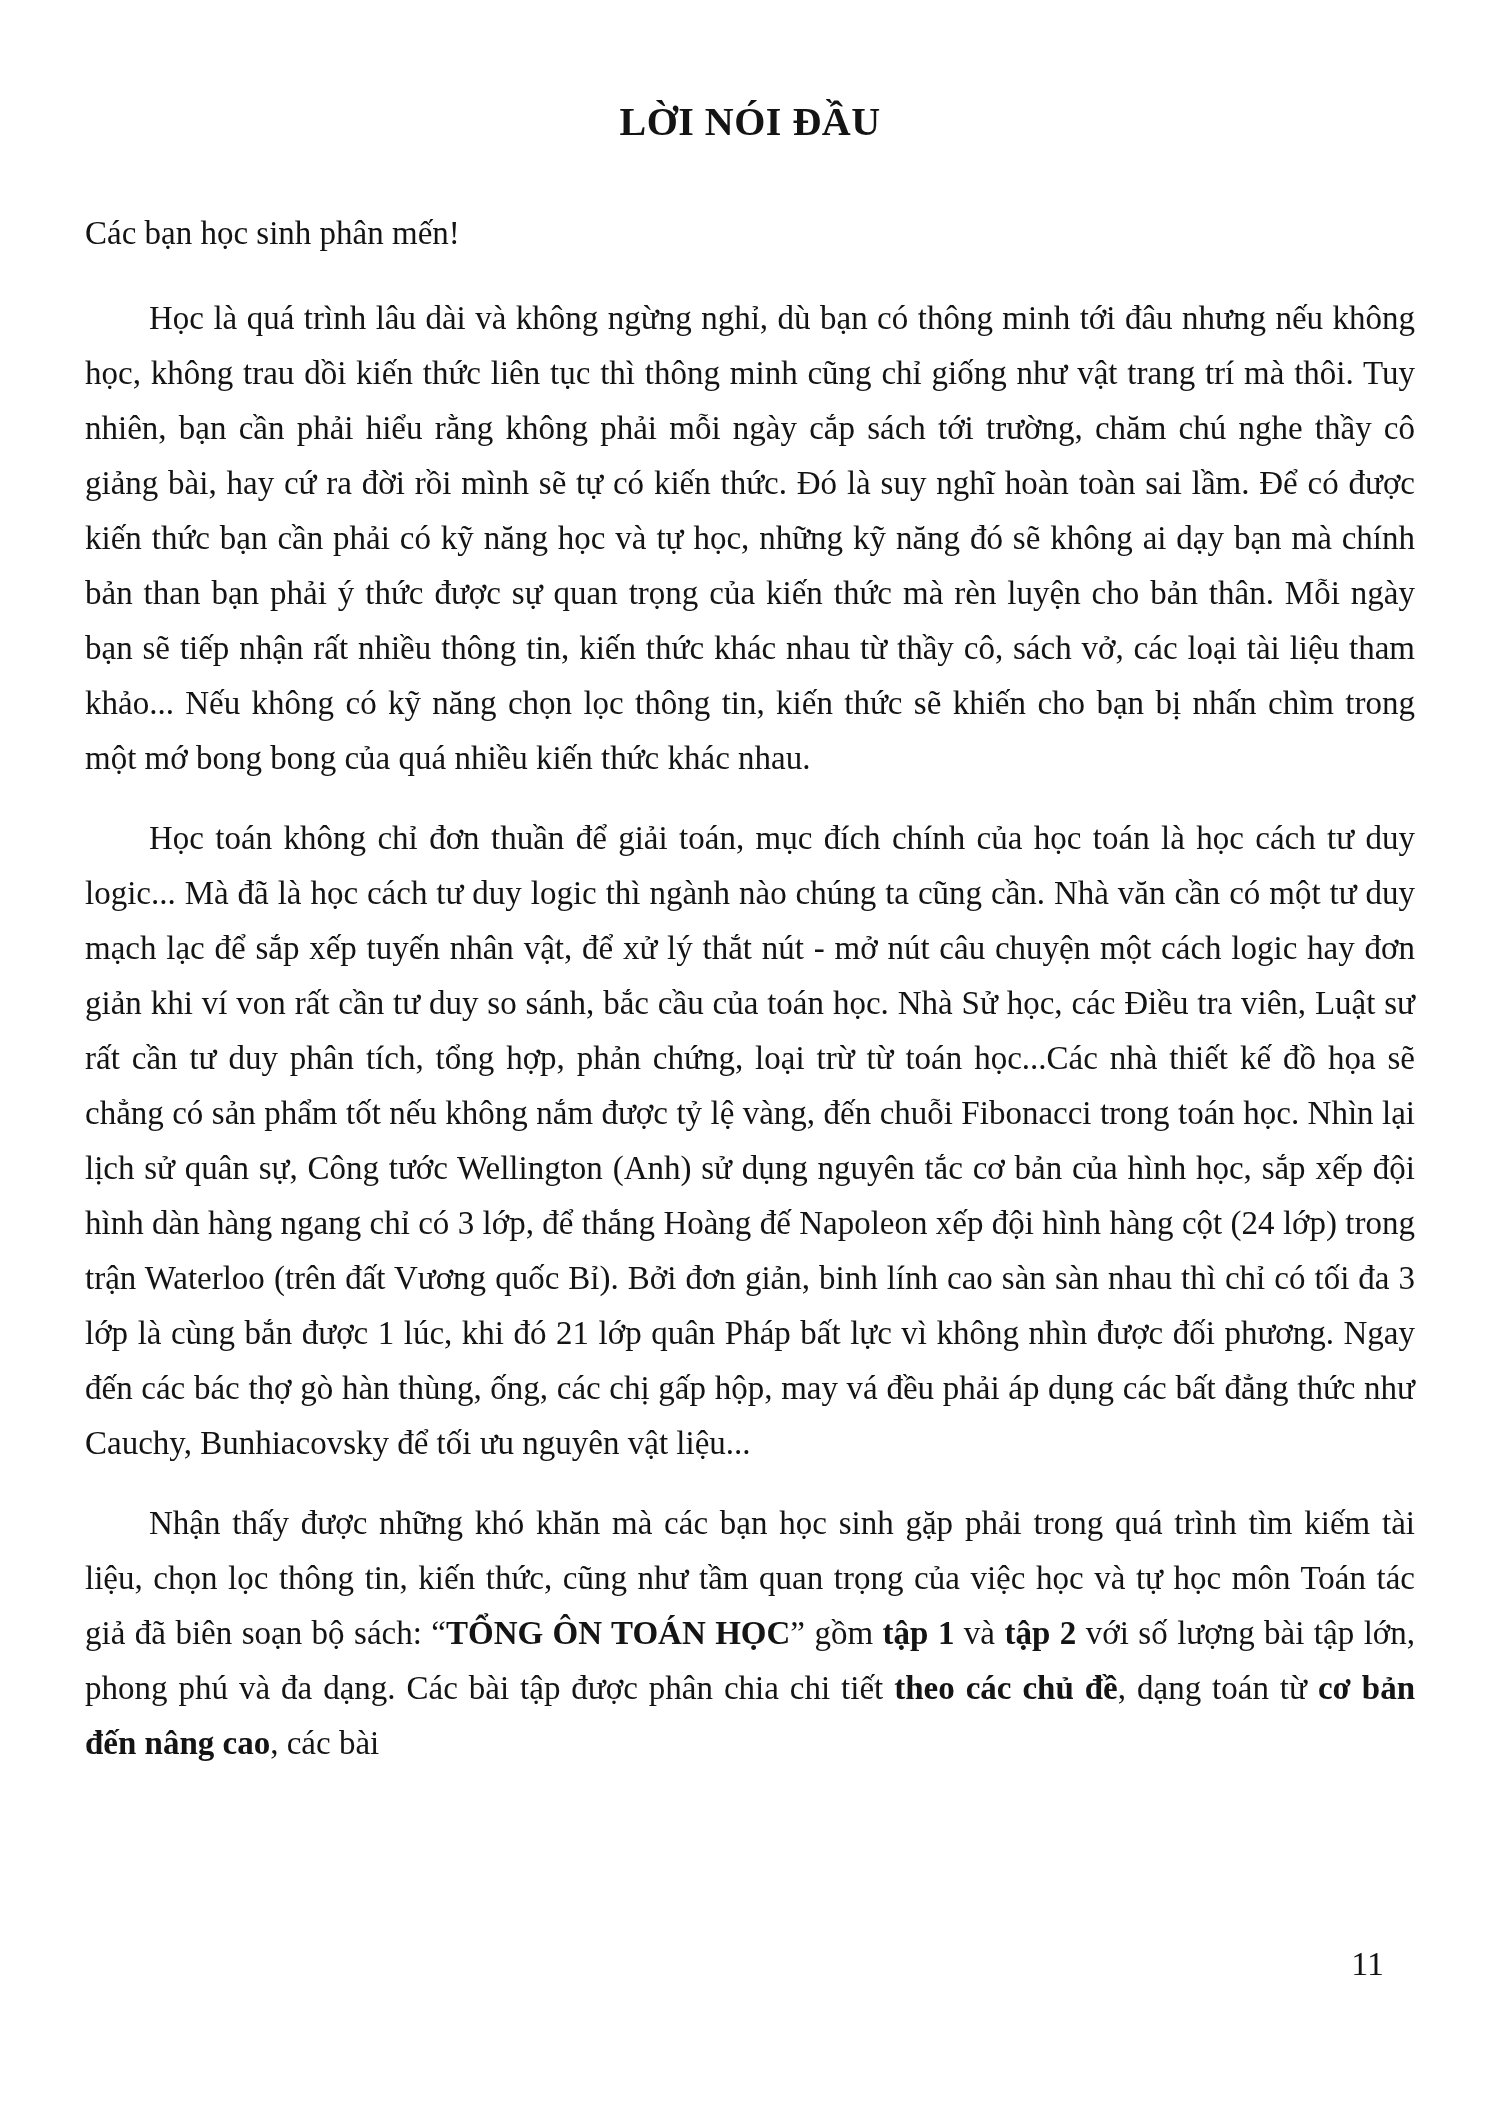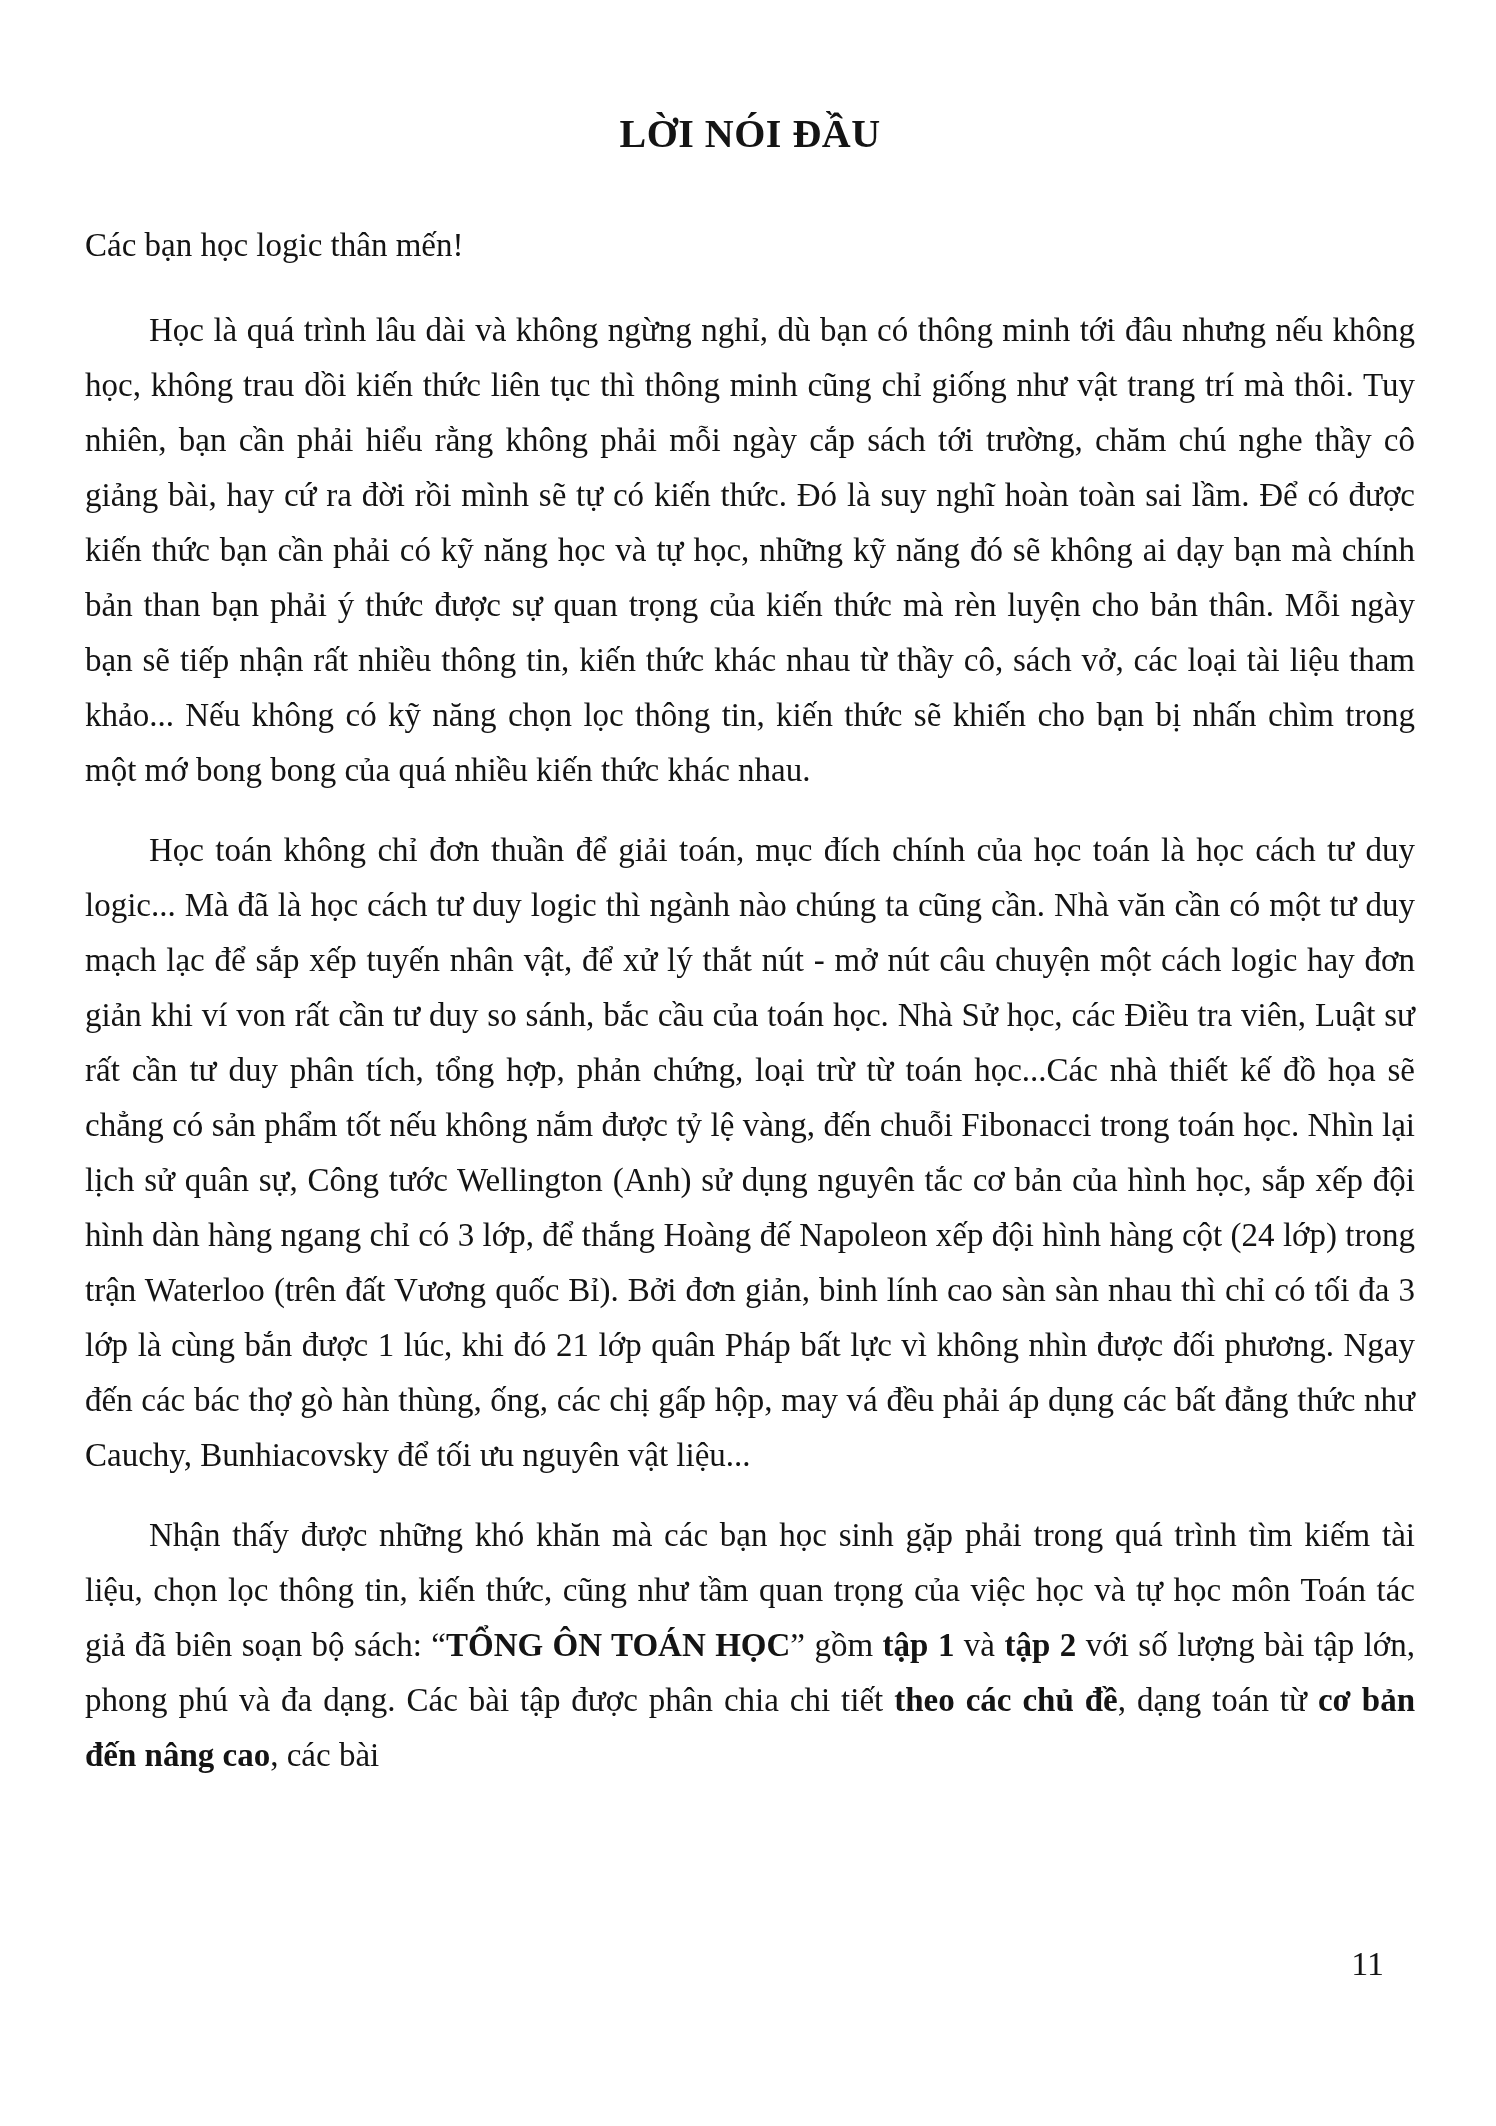--- a/index.html
+++ b/index.html
@@ -20,21 +20,21 @@
     position: absolute;
     left: 85px;
     top: 94px;
     width: 1330px;
   }
   .doc-title {
     font-size: 40px;
     font-weight: bold;
     text-align: center;
     line-height: 48px;
-    margin: 16px 0 60px 0;
+    margin: 4px 0 60px 0;
     letter-spacing: 0.5px;
   }
   .greeting {
     font-size: 33px;
     line-height: 55px;
     margin: 0 0 30px 0;
   }
   .para {
     font-size: 33px;
     line-height: 55px;
@@ -53,21 +53,21 @@
     line-height: 40px;
   }
 </style>
 </head>
 <body>
 
 <div class="page">
   <div class="content">
     <h1 class="doc-title">LỜI NÓI ĐẦU</h1>
 
-    <p class="greeting">Các bạn học logic thân mến!</p>
+    <p class="greeting">Các bạn học sinh phân mến!</p>
 
     <p class="para"><span>Học là quá trình lâu dài và không ngừng nghỉ, dù bạn có thông minh tới đâu nhưng nếu không học, không trau dồi kiến thức liên tục thì thông minh cũng chỉ giống như vật trang trí mà thôi. Tuy nhiên, bạn cần phải hiểu rằng không phải mỗi ngày cắp sách tới trường, chăm chú nghe thầy cô giảng bài, hay cứ ra đời rồi mình sẽ tự có kiến thức. Đó là suy nghĩ hoàn toàn sai lầm. Để có được kiến thức bạn cần phải có kỹ năng học và tự học, những kỹ năng đó sẽ không ai dạy bạn mà chính bản than bạn phải ý thức được sự quan trọng của kiến thức mà rèn luyện cho bản thân. Mỗi ngày bạn sẽ tiếp nhận rất nhiều thông tin, kiến thức khác nhau từ thầy cô, sách vở, các loại tài liệu tham khảo... Nếu không có kỹ năng chọn lọc thông tin, kiến thức sẽ khiến cho bạn bị nhấn chìm trong một mớ bong bong của quá nhiều kiến thức khác nhau.</span></p>
 
     <p class="para"><span>Học toán không chỉ đơn thuần để giải toán, mục đích chính của học toán là học cách tư duy logic... Mà đã là học cách tư duy logic thì ngành nào chúng ta cũng cần. Nhà văn cần có một tư duy mạch lạc để sắp xếp tuyến nhân vật, để xử lý thắt nút - mở nút câu chuyện một cách logic hay đơn giản khi ví von rất cần tư duy so sánh, bắc cầu của toán học. Nhà Sử học, các Điều tra viên, Luật sư rất cần tư duy phân tích, tổng hợp, phản chứng, loại trừ từ toán học...Các nhà thiết kế đồ họa sẽ chẳng có sản phẩm tốt nếu không nắm được tỷ lệ vàng, đến chuỗi Fibonacci trong toán học. Nhìn lại lịch sử quân sự, Công tước Wellington (Anh) sử dụng nguyên tắc cơ bản của hình học, sắp xếp đội hình dàn hàng ngang chỉ có 3 lớp, để thắng Hoàng đế Napoleon xếp đội hình hàng cột (24 lớp) trong trận Waterloo (trên đất Vương quốc Bỉ). Bởi đơn giản, binh lính cao sàn sàn nhau thì chỉ có tối đa 3 lớp là cùng bắn được 1 lúc, khi đó 21 lớp quân Pháp bất lực vì không nhìn được đối phương. Ngay đến các bác thợ gò hàn thùng, ống, các chị gấp hộp, may vá đều phải áp dụng các bất đẳng thức như Cauchy, Bunhiacovsky để tối ưu nguyên vật liệu...</span></p>
 
     <p class="para"><span>Nhận thấy được những khó khăn mà các bạn học sinh gặp phải trong quá trình tìm kiếm tài liệu, chọn lọc thông tin, kiến thức, cũng như tầm quan trọng của việc học và tự học môn Toán tác giả đã biên soạn bộ sách: “</span><b>TỔNG ÔN TOÁN HỌC</b><span>” gồm </span><b>tập 1</b><span> và </span><b>tập 2</b><span> với số lượng bài tập lớn, phong phú và đa dạng. Các bài tập được phân chia chi tiết </span><b>theo các chủ đề</b><span>, dạng toán từ </span><b>cơ bản đến nâng cao</b><span>, các bài</span></p>
   </div>
 
   <div class="page-number">11</div>
 </div>

